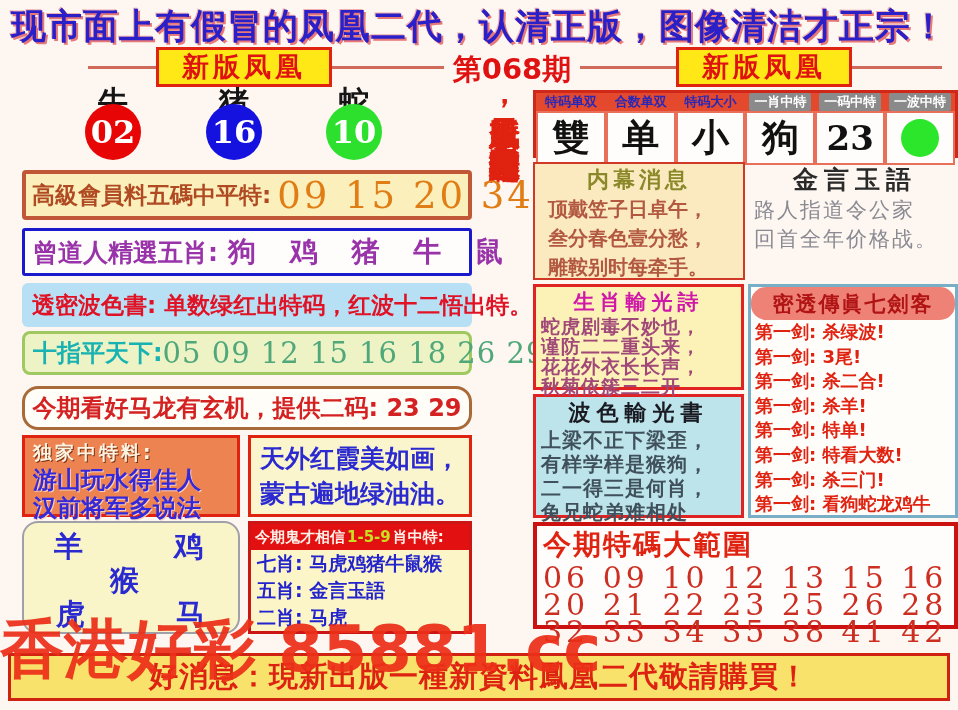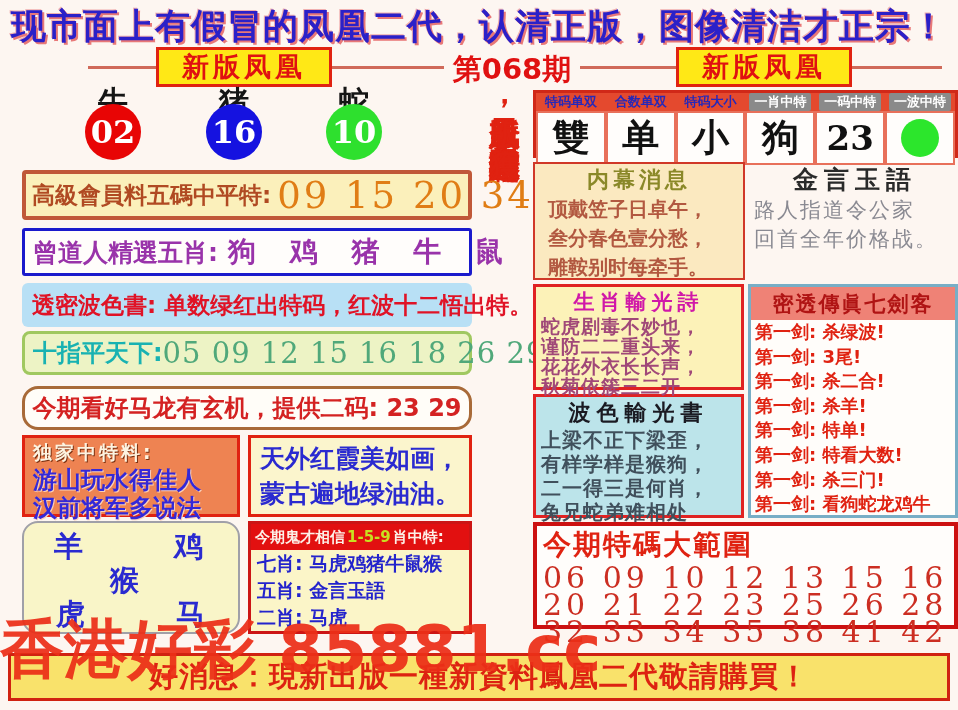--- a/index.html
+++ b/index.html
@@ -107,21 +107,21 @@
   .shengxiao-line { color:#a04878; font-size:19px; font-weight:bold; line-height:20px; white-space:nowrap; letter-spacing:1px; }
 
   .boseb-box { left:533px; top:394px; width:211px; height:124px; background:#bce4ea;
     border:3px solid #e02222; padding:1px 5px; }
   .boseb-title { text-align:center; color:#1a1a22; font-size:22px; font-weight:bold; letter-spacing:6px; }
   .boseb-line { color:#40505c; font-size:20px; font-weight:bold; line-height:24px; white-space:nowrap; letter-spacing:1px; }
 
   .jianke-box { left:748px; top:284px; width:210px; height:234px; background:#fffdfa;
     border:3px solid #78aec6; }
   .jianke-title { height:33px; background:#ef8276; color:#b01414; font-size:21px; font-weight:bold;
-    display:flex; align-items:center; justify-content:center; letter-spacing:2px; }
+    display:flex; align-items:center; justify-content:center; letter-spacing:2px;border-radius:15px; }
   .jianke-line { color:#e02211; font-size:18px; font-weight:bold; line-height:24.6px; padding-left:4px; white-space:nowrap; }
 
   .dafanwei-box { left:533px; top:522px; width:425px; height:107px; background:#fffdfb;
     border:4px solid #cc1111; padding:0 6px; }
   .dafanwei-title { color:#e02211; font-size:28px; font-weight:bold; letter-spacing:2px; }
   .dafanwei-row { color:#cc2e22; font-size:30px; font-family:"DejaVu Serif", serif;
     line-height:27px; letter-spacing:4px; white-space:nowrap; }
 
   .bottom-banner { position:absolute; left:8px; top:653px; width:942px; height:48px;
     background:#f9e26b; border:3px solid #d02211; display:flex; align-items:center; justify-content:center; }

